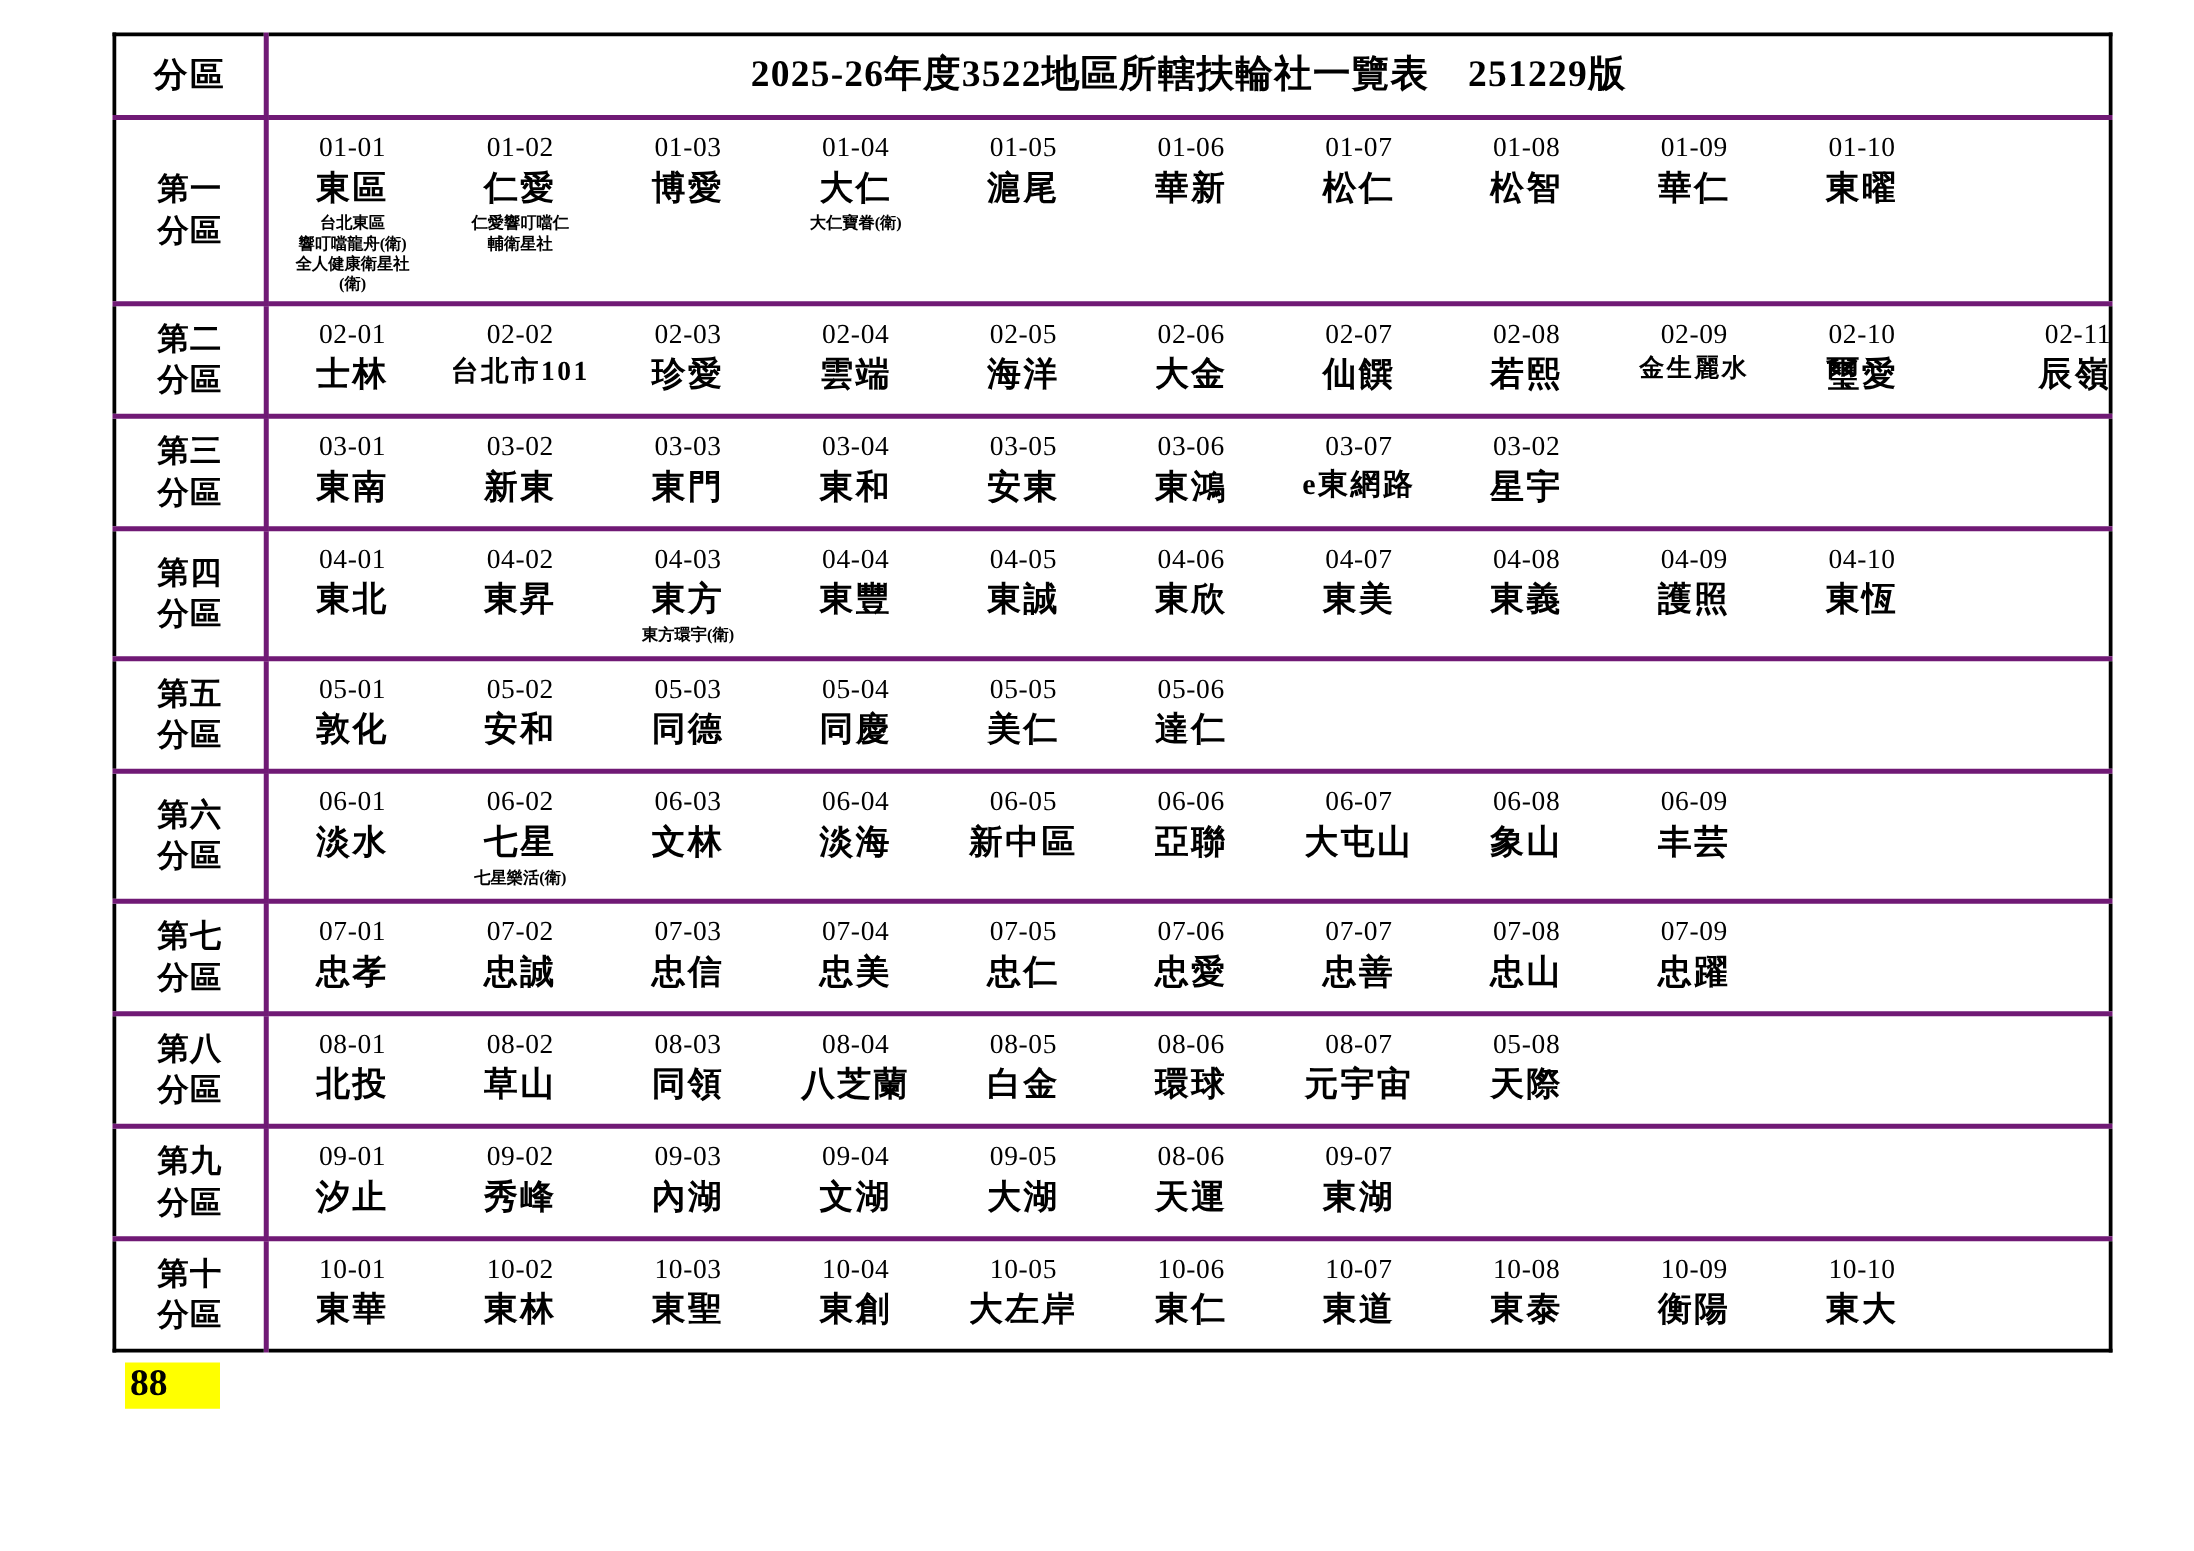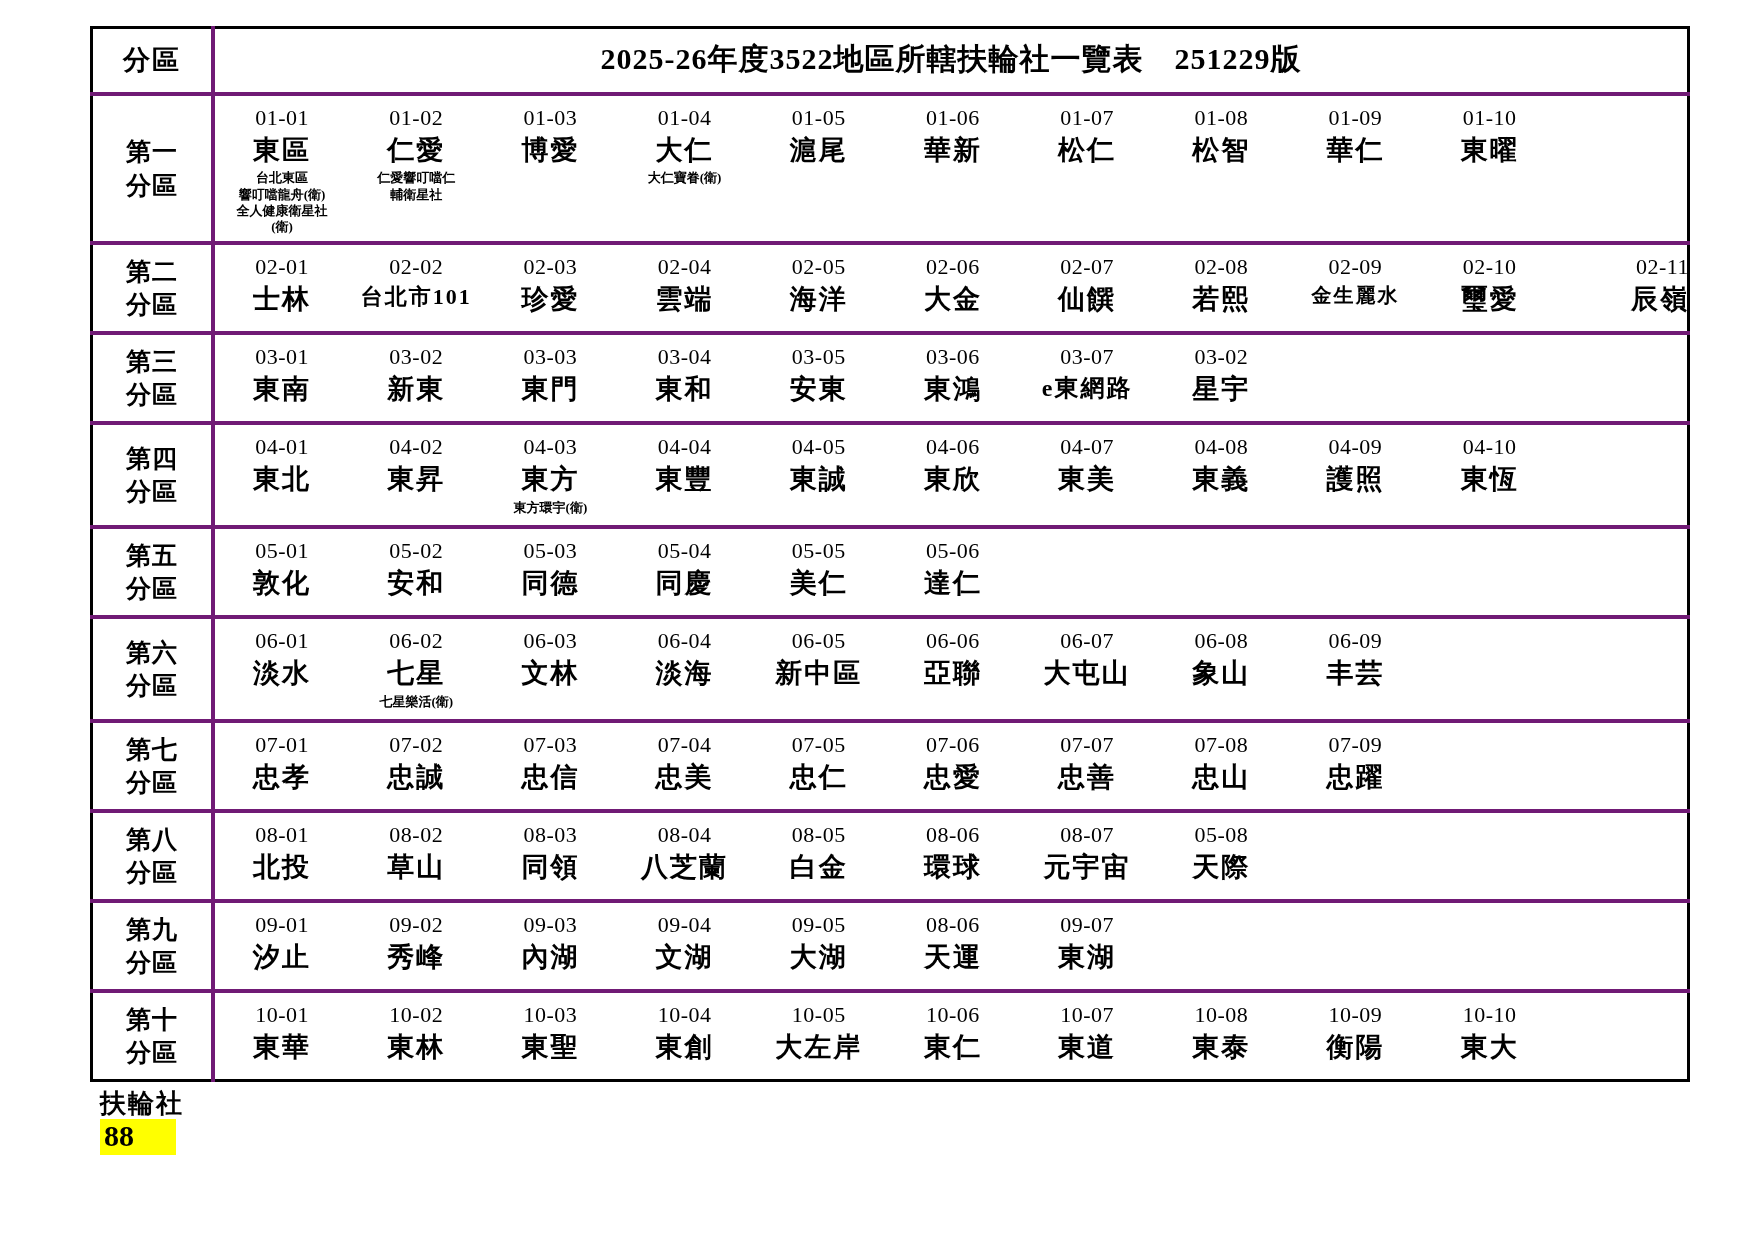--- a/index.html
+++ b/index.html
@@ -602,16 +602,15 @@
                 <div class="code">10-10</div>
                 <div class="name">東大</div>
               </div>
             </div>
           </td>
         </tr>
       </tbody>
   </table>
 
   <div class="footer">
-    <div class="footer-label">扶輪社</div>
     <div class="footer-count">88</div>
   </div>
 </div>
 
 </body></html>

